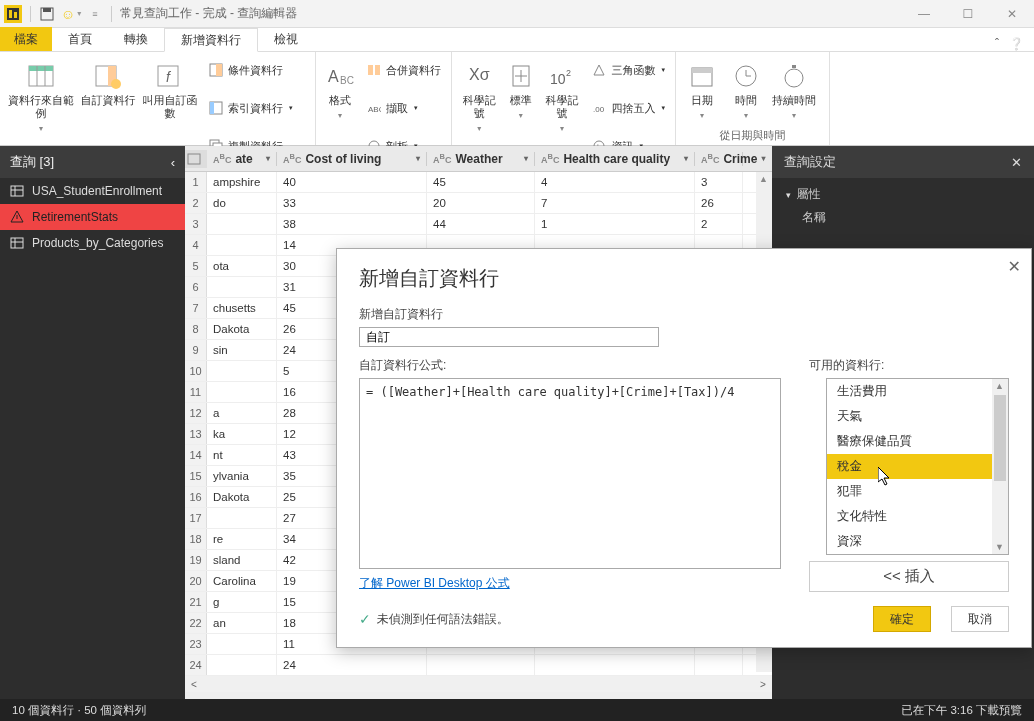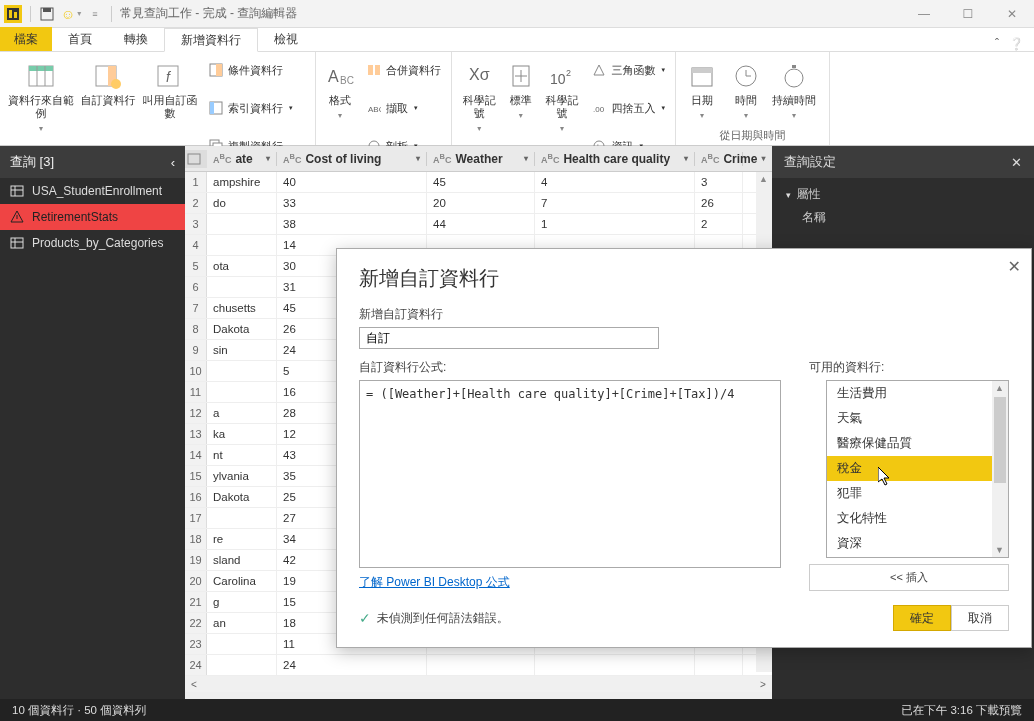--- a/index.html
+++ b/index.html
@@ -67,25 +67,25 @@
 .dlg-title { font-size: 20px; color: #333; margin-bottom: 14px; }
 .dlg-lbl { font-size: 12px; color: #444; margin-bottom: 4px; }
 .dlg-input { width: 300px; height: 22px; border: 1px solid #aaa; padding: 2px 6px; font-size: 12px; margin-bottom: 10px; }
 .dlg-cols { display: flex; gap: 28px; flex: 1; }
 .dlg-left { flex: 1; display: flex; flex-direction: column; }
 .dlg-right { width: 200px; display: flex; flex-direction: column; }
 .formula-box { flex: 1; border: 1px solid #aaa; padding: 6px; font-family: Consolas, monospace; font-size: 12px; color: #333; min-height: 160px; }
 .col-list { flex: 1; border: 1px solid #aaa; font-size: 12.5px; overflow-y: auto; position: relative; margin-left: 17px; }
 .col-list-item { padding: 4px 10px; }
 .col-list-item.hl { background: #f2c811; }
-.insert-bar { text-align: center; padding: 5px; border: 1px solid #ccc; margin-top: 6px; font-size: 11px; color: #444; }
+.insert-bar { text-align: center; padding: 5px; border: 1px solid #ccc; margin-top: 6px; font-size: 15px; color: #444; }
 .dlg-link { color: #0066cc; font-size: 12px; margin-top: 6px; text-decoration: underline; }
 .dlg-footer { display: flex; align-items: center; margin-top: 14px; }
 .dlg-status { display: flex; align-items: center; gap: 6px; font-size: 12px; color: #444; }
-.dlg-btns { margin-left: auto; display: flex; gap: 0; }
+.dlg-btns { margin-left: auto; display: flex; gap: 20px; }
 .dlg-btn { width: 58px; height: 26px; border: 1px solid #ccc; display: flex; align-items: center; justify-content: center; font-size: 12px; cursor: pointer; }
 .dlg-btn.primary { background: #f2c811; border-color: #d4a800; }
 .cursor-arrow { position: absolute; left: 878px; top: 467px; font-size: 16px; color: #000; z-index: 200; pointer-events: none; }
 
 .status { height: 22px; background: #222; color: #ddd; display: flex; align-items: center; padding: 0 12px; font-size: 11.5px; }
 .status .right { margin-left: auto; }
 </style>
 </head>
 <body>
 

